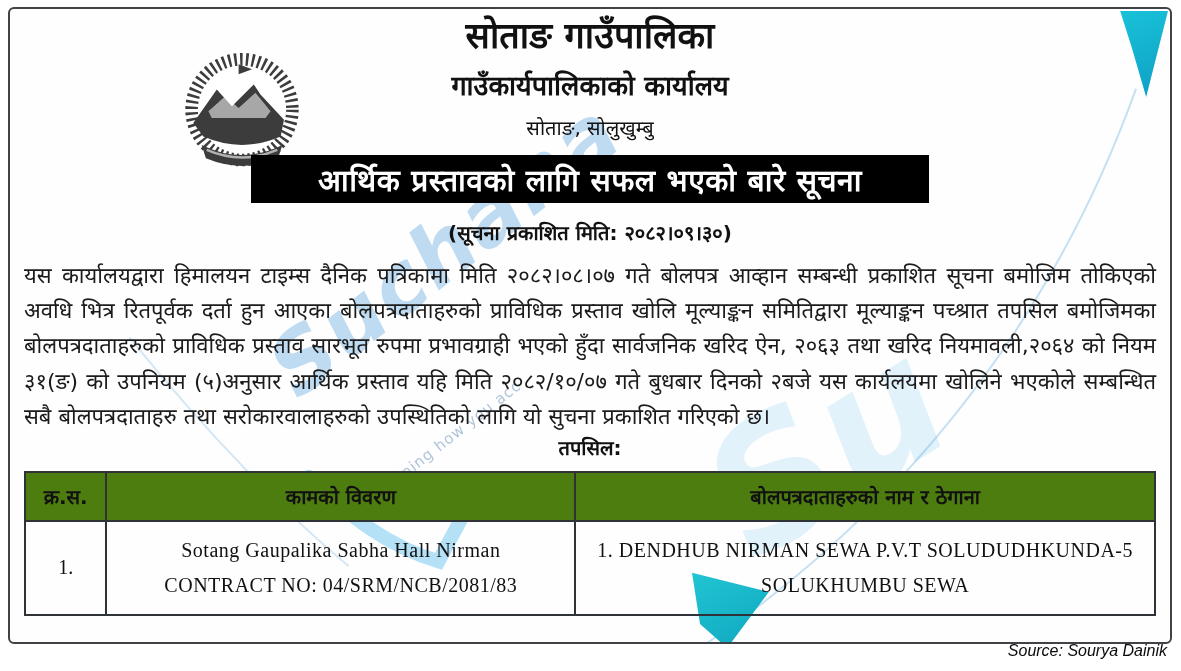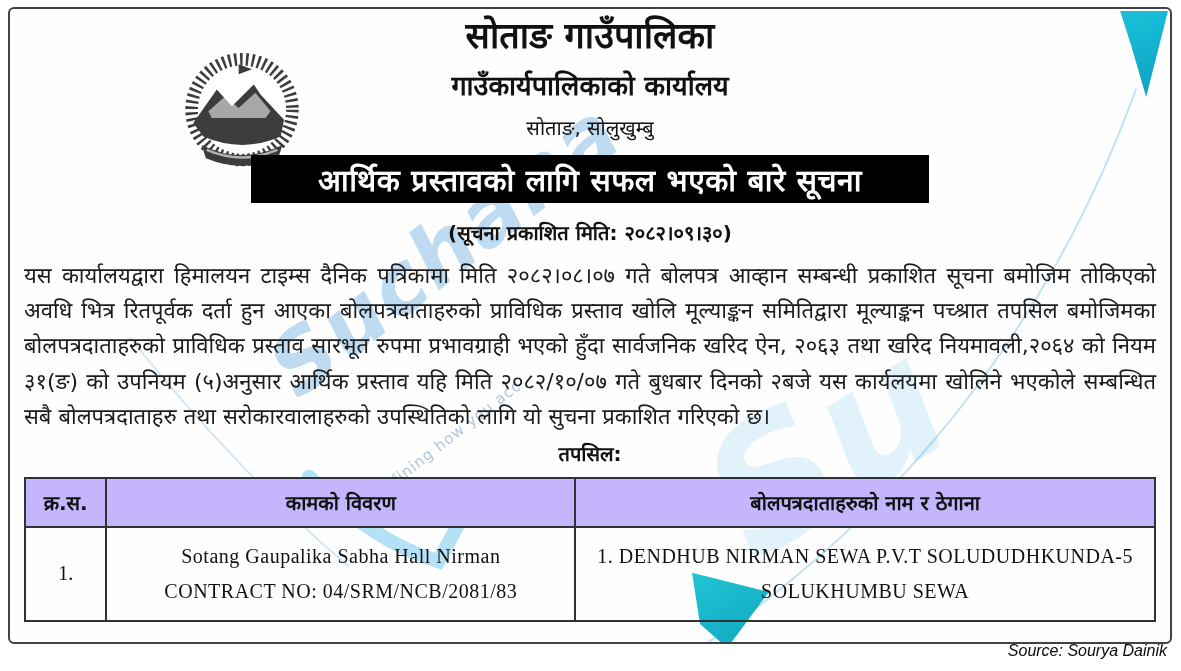--- a/index.html
+++ b/index.html
@@ -120,38 +120,37 @@
     font-size: 22px;
     line-height: 1.6;
     text-align: justify;
     color: #1b1b1b;
   }
   .tapasil {
     position: relative;
     text-align: center;
     font-size: 20px;
     font-weight: bold;
-    margin-top: 6px;
     color: #111;
   }
   
   .notice-table {
     position: relative;
     margin: 10px 14px 0 14px;
     width: calc(100% - 28px);
     border-collapse: collapse;
     color: #111;
   }
   .notice-table th, .notice-table td {
     border: 2px solid #2f3337;
     text-align: center;
     vertical-align: middle;
   }
   .notice-table th {
-    background: #c4b5fd;
+    background: #4d7c0f;
     font-size: 20px;
     font-weight: bold;
     height: 49px;
   }
   .notice-table td { height: 94px; background: transparent; }
   .col-sn { width: 7.2%; }
   .col-work { width: 41.5%; }
   .col-bidder { width: 51.3%; }
   .cell-sn { font-family: "Liberation Serif", serif; font-size: 20px; }
   .cell-line {

